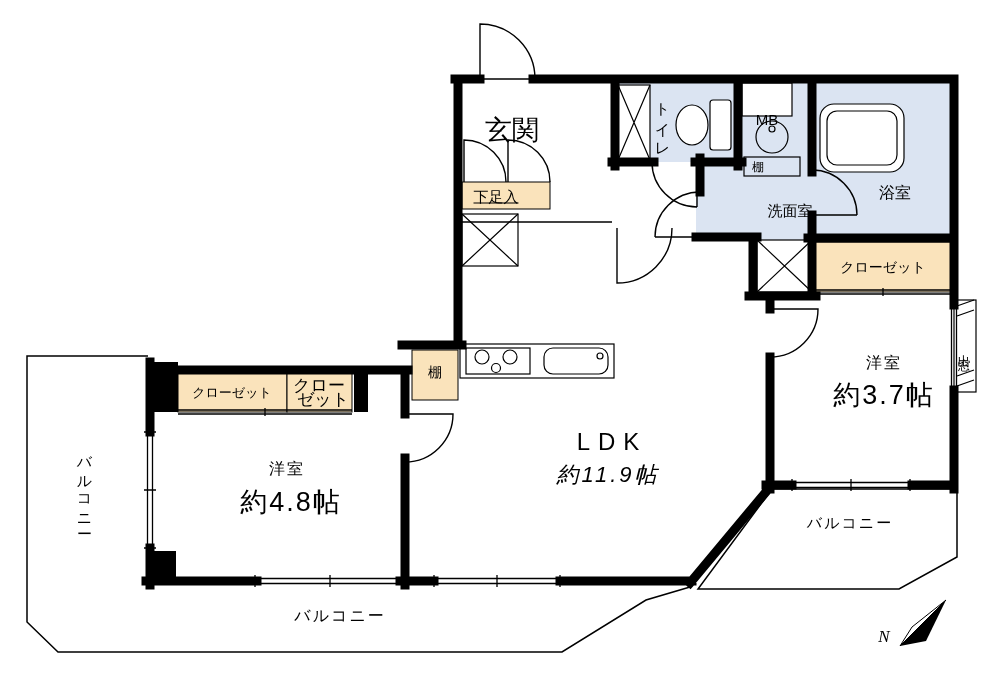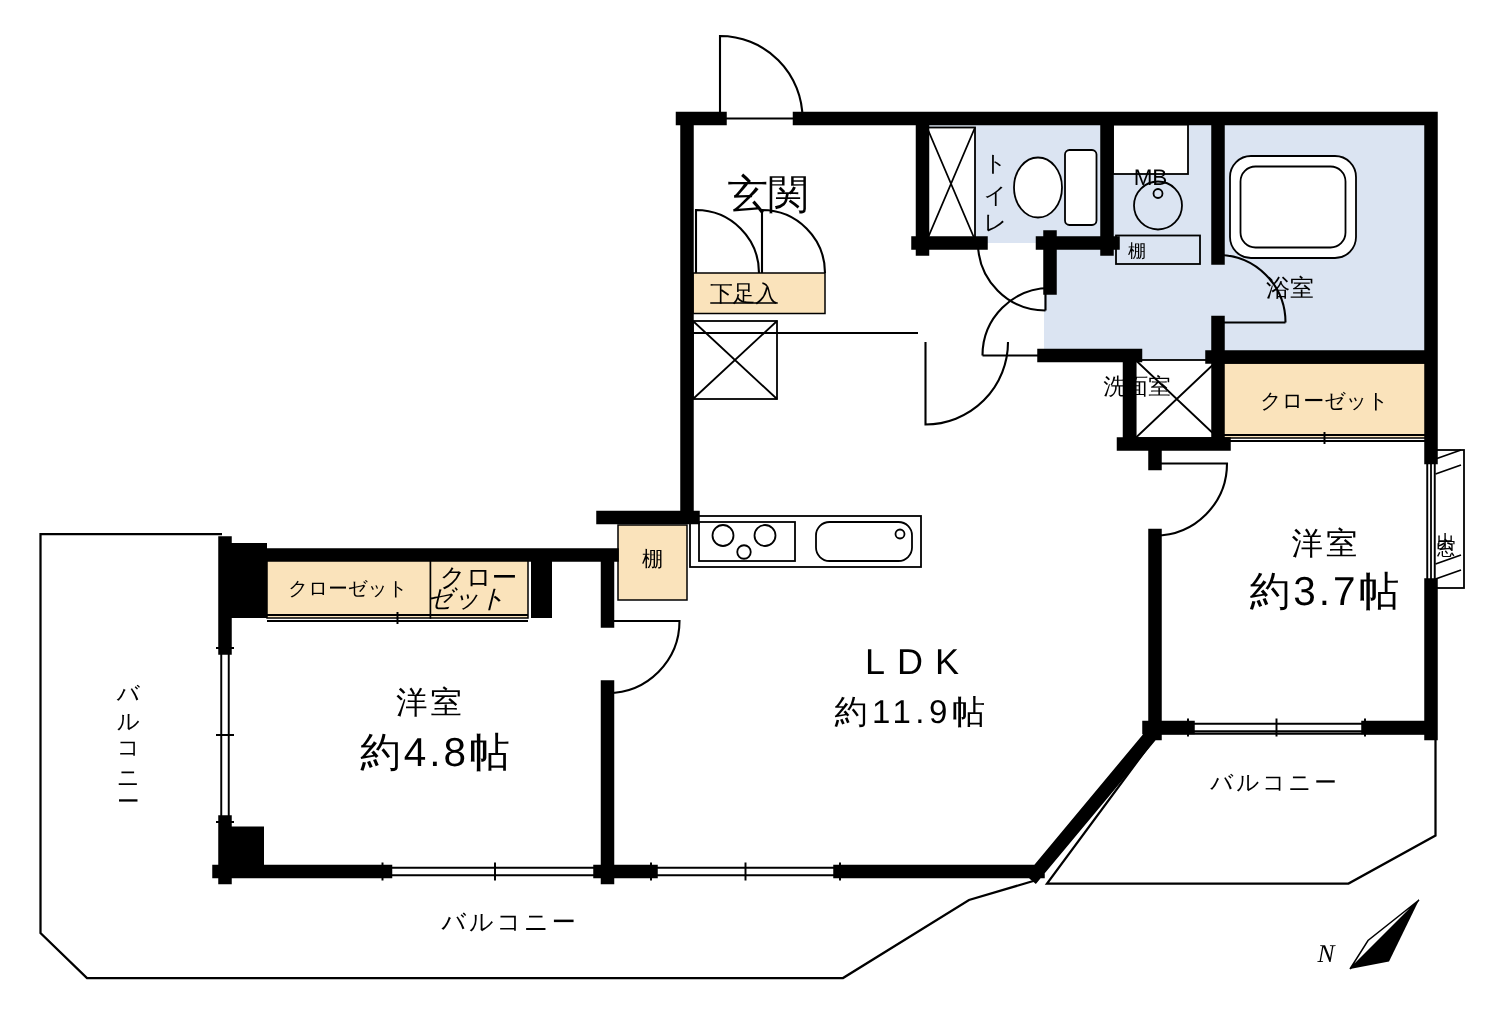--- a/index.html
+++ b/index.html
@@ -2,21 +2,21 @@
 <html><head>
 <meta charset="utf-8">
 <style>
   html,body { margin:0; padding:0; background:#fff; }
   .stage { position:relative; width:1000px; height:674px; background:#fff; overflow:hidden;
            font-family:"Liberation Sans", sans-serif; }
   .stage svg { position:absolute; left:0; top:0; }
   .lbl { position:absolute; transform:translate(-50%,-50%); color:#000; white-space:nowrap;
          line-height:1; }
   .vlbl { writing-mode:vertical-rl; text-orientation:upright; letter-spacing:3px; }
-  .fs24{font-size:24px;text-align:center;} .fs22{font-size:22px;} .fs21{font-size:21px;} .fs20{font-size:27px;}
+  .fs24{font-size:24px;text-align:center;} .fs22{font-size:22px;} .fs21{font-size:16px;} .fs20{font-size:27px;}
   .fs16{font-size:16px;} .fs15{font-size:15px;} .fs14{font-size:14px;} .fs13{font-size:13px;}
   .fs12{font-size:12px;} .fs11{font-size:17px;}
   .ls8{letter-spacing:8px;} .ls3{letter-spacing:3px;} .ls2{letter-spacing:2px;}
   .compass-n { font-family:"Liberation Serif", serif; font-style:italic; font-size:17px; }
 </style>
 </head>
 <body>
 
 <div class="stage">
 
@@ -113,32 +113,32 @@
     <polygon points="946,600 900,646 926,641" fill="#000"></polygon>
     <polygon points="946,600 900,646 912,627" fill="#fff" stroke="#000" stroke-width="1"></polygon>
   </g>
 </svg>
 
 <div class="lbl fs20" style="left:512px; top:130px;">玄関</div>
 <div class="lbl fs15" style="left:496px; top:196px;text-decoration:underline;">下足入</div>
 <div class="lbl vlbl fs15" style="left:663px; top:122px;">トイレ</div>
 <div class="lbl fs15" style="left:767px; top:99px;margin-top:20px;">MB</div>
 <div class="lbl fs12" style="left:758px; top:167px;">棚</div>
-<div class="lbl fs15" style="left:758px; top:210px;margin-top:48px;">洗面室</div>
-<div class="lbl fs16" style="left:860px; top:193px;">浴室</div>
+<div class="lbl fs15" style="left:790px; top:210px;">洗面室</div>
+<div class="lbl fs16" style="left:895px; top:193px;">浴室</div>
 <div class="lbl fs14" style="left:883px; top:267px;">クローゼット</div>
 <div class="lbl vlbl fs13" style="left:964px; top:347px;">出窓</div>
 <div class="lbl fs21 ls2" style="left:884px; top:363px;">洋室</div>
 <div class="lbl fs20 ls2" style="left:884px; top:395px;text-align:center;">約3.7帖</div>
 <div class="lbl fs14" style="left:435px; top:372px;">棚</div>
 <div class="lbl fs24 ls8" style="left:612px; top:442px;">LDK</div>
-<div class="lbl fs22 ls3" style="left:608px; top:475px;">約11.9帖</div>
+<div class="lbl fs22 ls3" style="left:608px; top:475px;font-style:italic;">約11.9帖</div>
 <div class="lbl fs13" style="left:232px; top:392px;">クローゼット</div>
 <div class="lbl fs11" style="left:319px; top:385px;">クロー</div>
-<div class="lbl fs11" style="left:311px; top:399px;font-style:italic;">ゼット</div>
+<div class="lbl fs11" style="left:323px; top:399px;">ゼット</div>
 <div class="lbl fs21 ls2" style="left:287px; top:469px;">洋室</div>
 <div class="lbl fs20 ls2" style="left:291px; top:502px;">約4.8帖</div>
 <div class="lbl vlbl fs15" style="left:85px; top:487px;">バルコニー</div>
 <div class="lbl fs16 ls2" style="left:340px; top:616px;">バルコニー</div>
 <div class="lbl fs15 ls2" style="left:850px; top:522px;">バルコニー</div>
 <div class="lbl compass-n" style="left:884px; top:636px;">N</div>
 
 </div>
 
 </body></html>

